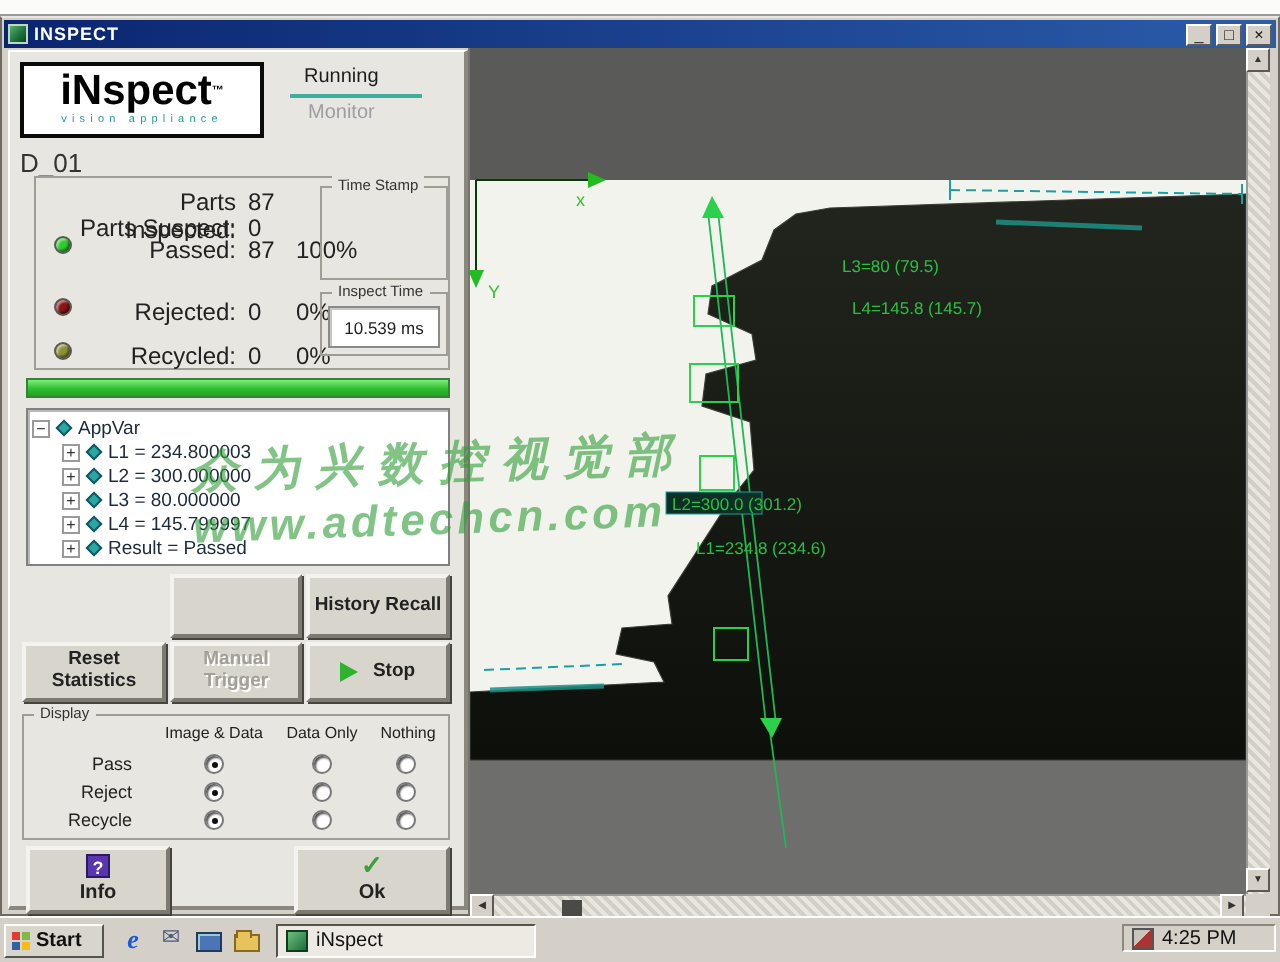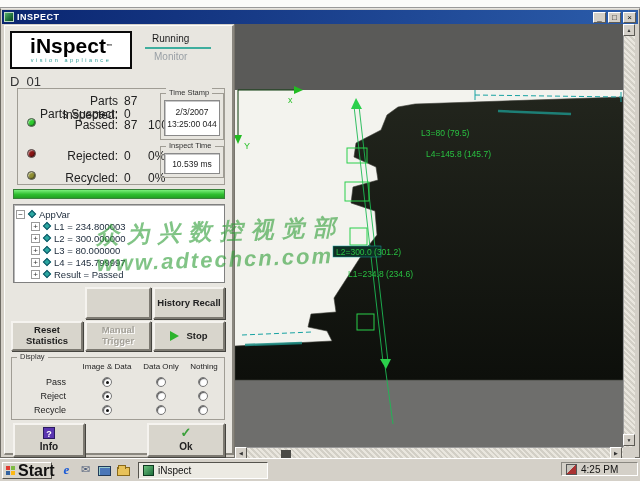--- a/index.html
+++ b/index.html
@@ -62,21 +62,21 @@
   
   .image-area { position:absolute; left:233px; top:15px; width:400px; height:435px; border-left:1px solid #77746c; }
   .vscroll { position:absolute; left:388px; top:0; width:12px; height:423px; background:repeating-linear-gradient(45deg,#e9e6de 0 2px,#d2cfc6 2px 4px); border-left:1px solid #999; }
   .hscroll { position:absolute; left:0; top:423px; width:400px; height:12px; background:repeating-linear-gradient(45deg,#e9e6de 0 2px,#d2cfc6 2px 4px); border-top:1px solid #999; }
   .sbtn { position:absolute; width:12px; height:12px; background:#d4d0c8; border-top:1px solid #fff; border-left:1px solid #fff; border-right:1px solid #5c5a54; border-bottom:1px solid #5c5a54; font-size:5px; line-height:10px; text-align:center; color:#333; }
   .hthumb { position:absolute; left:46px; top:2px; width:10px; height:8px; background:#4a4a46; }
   .scroll-corner { position:absolute; left:388px; top:423px; width:12px; height:12px; background:#d4d0c8; }
 
   
   .taskbar { position:absolute; left:0; top:458px; width:640px; height:23px; background:#d4d0c8; border-top:1px solid #fff; }
-  .start-btn { position:absolute; left:2px; top:3px; width:50px; height:17px; background:#d8d5cc; border-top:1px solid #fff; border-left:1px solid #fff; border-right:1px solid #55534d; border-bottom:1px solid #55534d; display:flex; align-items:center; gap:3px; padding:0 3px; font-size:16px; font-weight:bold; color:#111; }
+  .start-btn { position:absolute; left:2px; top:3px; width:50px; height:17px; background:#d8d5cc; border-top:1px solid #fff; border-left:1px solid #fff; border-right:1px solid #55534d; border-bottom:1px solid #55534d; display:flex; align-items:center; gap:3px; padding:0 3px; font-size:10px; font-weight:bold; color:#111; }
   .flag { width:9px; height:9px; display:grid; grid-template-columns:4px 4px; grid-template-rows:4px 4px; gap:1px; }
   .flag i { display:block; }
   .ql { position:absolute; top:4px; display:flex; gap:6px; align-items:center; }
   .qli { width:13px; height:13px; font-size:11px; line-height:13px; text-align:center; }
   .qli.ie::before { content:"e"; color:#1a5ad6; font-weight:bold; font-style:italic; font-family:"Liberation Serif", serif; font-size:13px; }
   .qli.mail::before { content:"✉"; color:#4a5a78; }
   .qli.desk { background:#4a76b8; border:1px solid #223a5a; height:10px; margin-top:2px; box-shadow:inset 1px 1px 0 #9cc; }
   .qli.folder { background:#e8c25a; border:1px solid #8a6a1a; height:9px; margin-top:3px; position:relative; }
   .qli.folder::before { content:""; position:absolute; left:0; top:-3px; width:6px; height:3px; background:#e8c25a; border:1px solid #8a6a1a; border-bottom:none; }
   .qli.media::before { content:"◉"; color:#8a1222; }
@@ -141,24 +141,20 @@
         </div>
         <div class="srow" style="top:82px;left:0;right:0;">
           <span class="led" style="background: rgb(143, 143, 51);"></span>
           <span class="slabel">Recycled:</span>
           <span class="svalue">0</span>
           <span class="spct">0%</span>
         </div>
 
         <div class="subbox" style="left:142px;top:4px;width:64px;height:47px;">
           <span class="grp-legend" style="background:#e8e6e0;">Time Stamp</span>
-          <div class="subinner">
-            <span>2/3/2007</span>
-            <span>13:25:00 044</span>
-          </div>
         </div>
         <div class="subbox" style="left:142px;top:57px;width:64px;height:32px;">
           <span class="grp-legend" style="background:#e8e6e0;">Inspect Time</span>
           <div class="subinner">
             <span>10.539 ms</span>
           </div>
         </div>
       </div>
 
       <div class="progress"></div>

